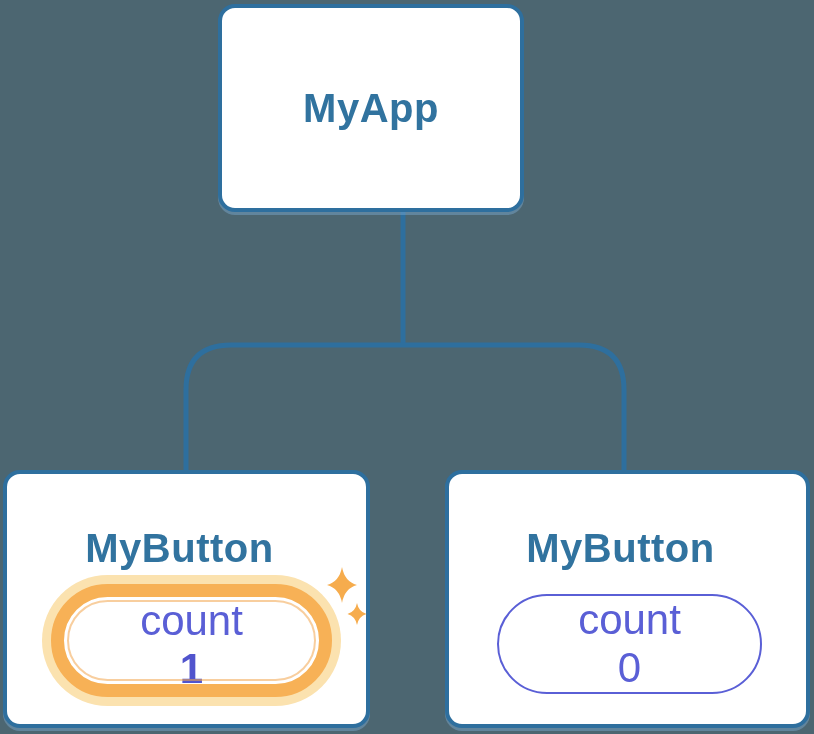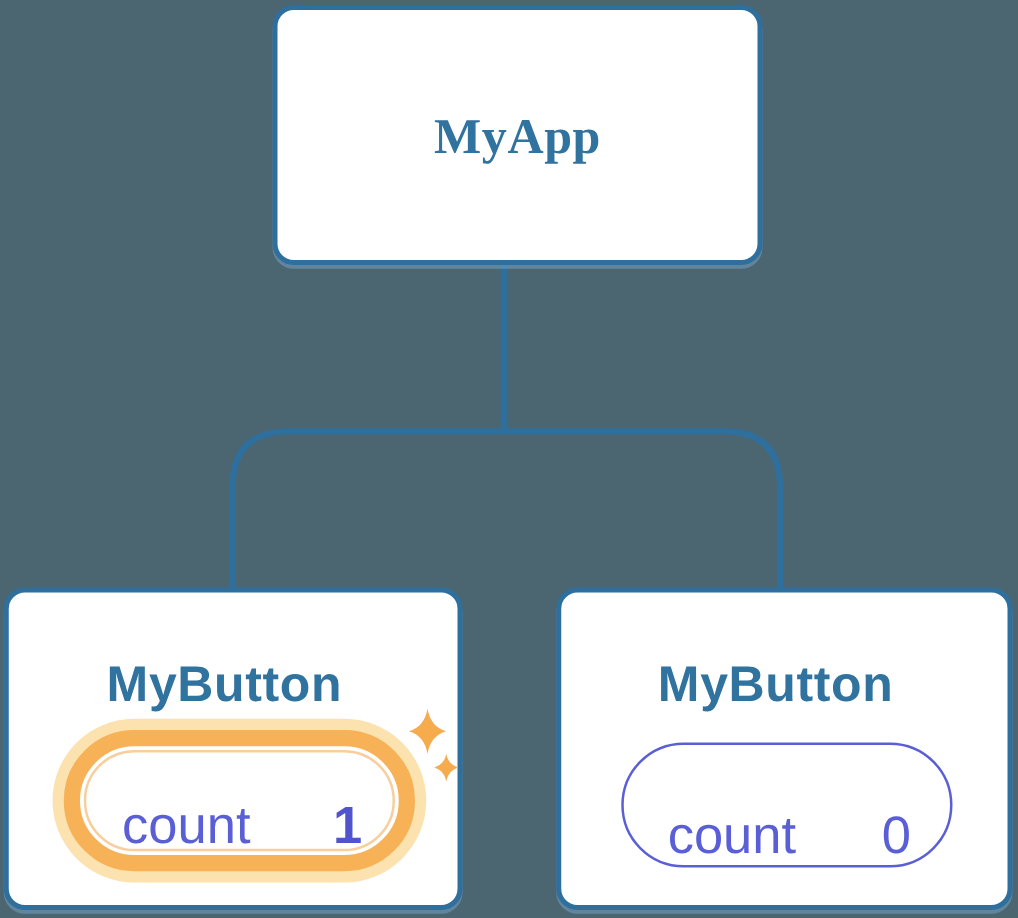--- a/index.html
+++ b/index.html
@@ -40,42 +40,43 @@
   }
   .card {
     position: absolute;
     background: var(--card-bg);
     border: 4px solid var(--line-blue);
     border-radius: 17px;
     box-shadow: 0 3px 0 rgba(125, 170, 210, 0.45);
   }
   .card-root {
     left: 218px; top: 4px;
-    width: 392px; height: 208px;
-    display: flex; align-items: center; justify-content: center; font-family: Liberation Serif, serif;
+    width: 306px; height: 208px;
+    display: flex; align-items: center; justify-content: center;
   }
   .card-child-left  { left: 3px;   top: 470px; width: 367px; height: 258px; }
   .card-child-right { left: 445px; top: 470px; width: 365px; height: 258px; }
   .card-title {
     font-size: 40px;
     font-weight: 600;
     color: var(--title-blue);
     letter-spacing: 0.5px;
     white-space: nowrap;
   }
   .card .node-title {
     position: absolute;
     left: 0; right: 14px; top: 52px;
     text-align: center;
   }
   .pill {
     position: absolute;
     display: flex;
-    align-items: flex-end;
+    align-items: center;
     background: var(--card-bg);
+    flex-direction: column;
   }
   .pill-orange {
     left: 44px; top: 110px;
     width: 281px; height: 113px;
     border: 13px solid var(--orange-ring);
     border-radius: 60px;
     box-shadow: 0 0 0 9px var(--orange-glow);
   }
   .pill-orange::before {
     content: "";

